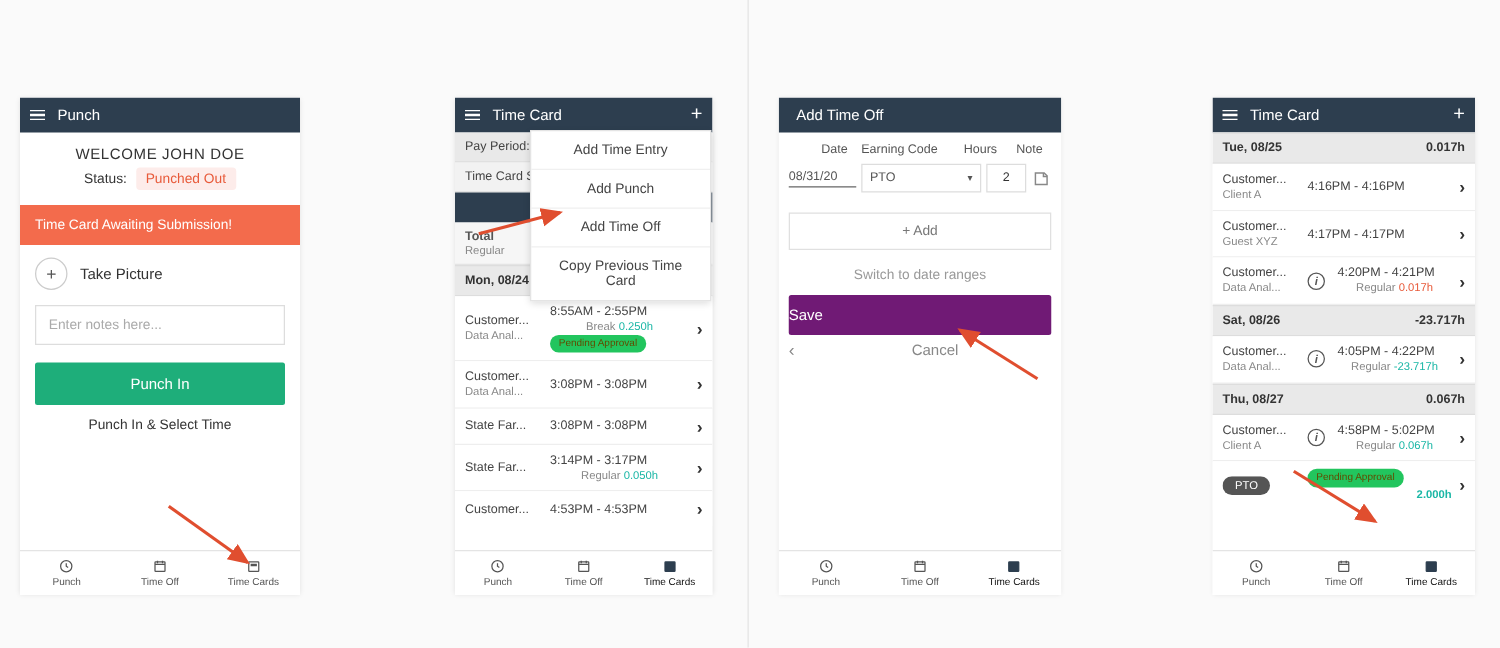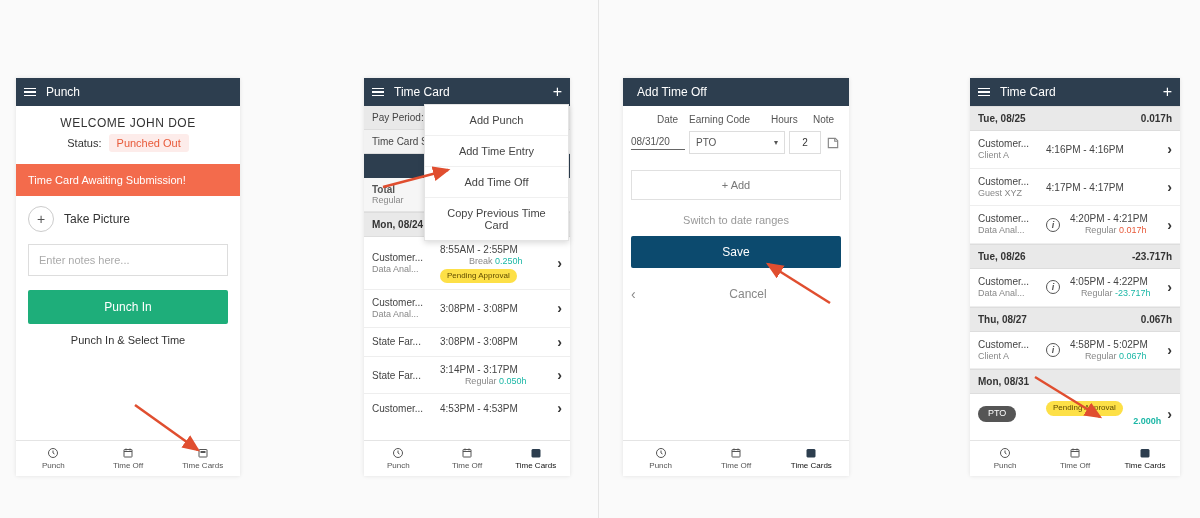--- a/index.html
+++ b/index.html
@@ -172,21 +172,21 @@
     line-height:1.3;
   }
   .entry-left .l2{color:#888;font-size:9px;}
   .entry-mid{flex:1;line-height:1.3;}
   .entry-mid .m2{font-size:9px;color:#888;text-align:center;}
   .entry-mid .teal{color:#1bb7a6;}
   .entry-mid .red{color:#e85a3a;}
   .chevron{font-size:14px;color:#333;font-weight:700;}
   .pill{
     display:inline-block;
-    background:#fde047;
+    background:#22c55e;
     color:#614c00;
     font-size:8px;
     padding:2px 7px;
     border-radius:8px;
   }
   .info-ico{
     width:14px;height:14px;border:1.2px solid #555;border-radius:50%;
     display:inline-flex;align-items:center;justify-content:center;
     font-size:9px;font-style:italic;font-weight:700;color:#555;margin-right:4px;
   }
@@ -260,23 +260,23 @@
     text-align:center;
     font-size:11px;
     color:#777;
     background:#fff;
     cursor:pointer;
   }
   .switch-link{
     text-align:center;color:#999;font-size:11px;padding:8px 0 10px;cursor:pointer;
   }
   .save-btn{
-    margin:0 8px 18px;
-    background:#0c4a6e;
-    color:#fff;text-align:center;padding:9px 0;font-size:12px;border-radius:2px;cursor:pointer;
+    margin:0 8px 4px;
+    background:#701a75;
+    color:#fff;text-align:left;padding:9px 0;font-size:12px;border-radius:2px;cursor:pointer;
   }
   .cancel-row{
     display:flex;align-items:center;
     margin:0 8px;font-size:12px;color:#888;
   }
   .cancel-row .back{width:24px;font-size:14px;color:#888;cursor:pointer;}
   .cancel-row .lbl{flex:1;text-align:center;cursor:pointer;}
 
   
   .arrow{
@@ -436,22 +436,22 @@
     <div class="bottom-nav-item active">
       <svg class="nav-ico" viewBox="0 0 24 24" fill="#2d3e4f" stroke="#2d3e4f" stroke-width="2">
           <rect x="4" y="5" width="16" height="15" rx="1"></rect>
         </svg>
       <span>Time Cards</span>
     </div>
   </div>
 </div>
 
 <div class="dropdown" style="left:424px; top:104px;">
+  <div class="dropdown-item">Add Time Entry</div>
   <div class="dropdown-item">Add Punch</div>
-  <div class="dropdown-item">Add Time Entry</div>
   <div class="dropdown-item">Add Time Off</div>
   <div class="dropdown-item">Copy Previous Time Card</div>
 </div>
 
 <div class="panel" style="left:623px; top:78px; width:226px; height:398px;">
   <div class="panel-header">
     <span style="margin-left:6px;">Add Time Off</span>
   </div>
   <div class="cols-header">
     <div class="c1">Date</div>
@@ -547,21 +547,21 @@
     </div>
     <span class="info-ico">i</span>
     <div class="entry-mid">
       <div>4:20PM - 4:21PM</div>
       <div class="m2"><span>Regular</span> <span class="red">0.017h</span></div>
     </div>
     <div class="chevron">›</div>
   </div>
 
   <div class="day-header">
-    <span>Tue, 08/26</span>
+    <span>Sat, 08/26</span>
     <span>-23.717h</span>
   </div>
   <div class="entry-row">
     <div class="entry-left">
       <div>Customer...</div>
       <div class="l2">Data Anal...</div>
     </div>
     <span class="info-ico">i</span>
     <div class="entry-mid">
       <div>4:05PM - 4:22PM</div>
@@ -580,24 +580,20 @@
       <div class="l2">Client A</div>
     </div>
     <span class="info-ico">i</span>
     <div class="entry-mid">
       <div>4:58PM - 5:02PM</div>
       <div class="m2"><span>Regular</span> <span class="teal">0.067h</span></div>
     </div>
     <div class="chevron">›</div>
   </div>
 
-  <div class="day-header">
-    <span>Mon, 08/31</span>
-    <span></span>
-  </div>
   <div class="entry-row" style="border-bottom:none;">
     <div class="entry-left">
       <span class="pto-badge">PTO</span>
     </div>
     <div class="entry-mid">
       <span class="pill">Pending Approval</span>
       <div class="m2" style="text-align:right;font-weight:bold;"><span class="teal">2.000h</span></div>
     </div>
     <div class="chevron">›</div>
   </div>

